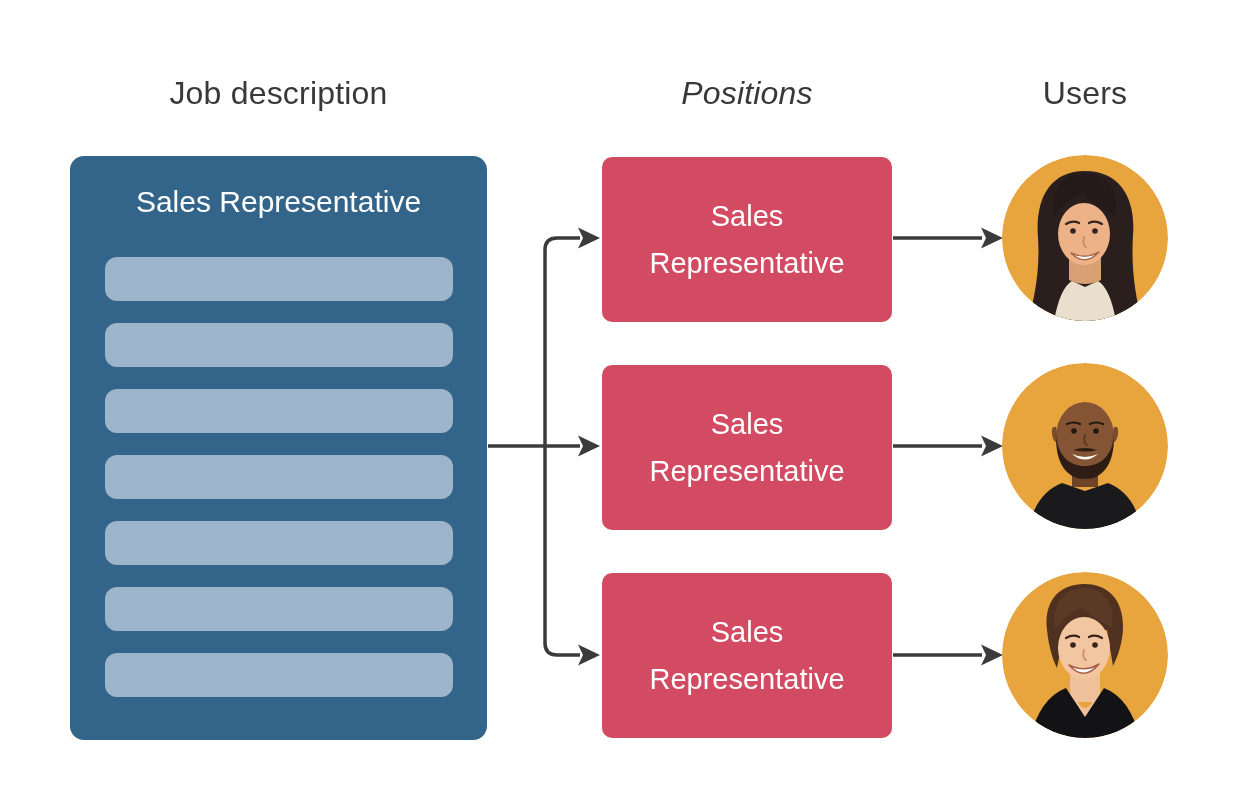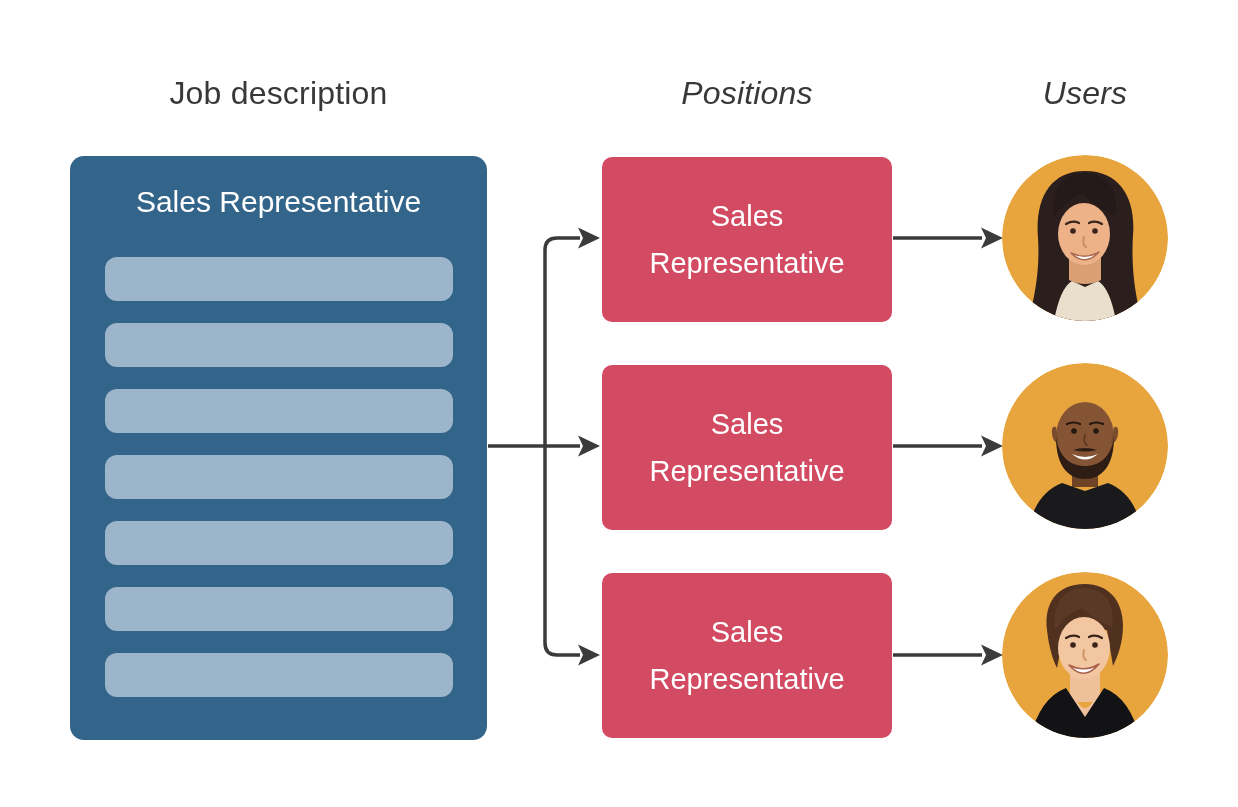--- a/index.html
+++ b/index.html
@@ -26,21 +26,21 @@
     position: absolute;
     top: 74px;
     font-size: 32px;
     line-height: 38px;
     color: var(--heading-text, #383838);
     text-align: center;
     letter-spacing: 0.2px;
   }
   .h-job   { left: 70px;   width: 417px; }
   .h-pos   { left: 602px;  width: 290px; font-style: italic; }
-  .h-users { left: 1002px; width: 166px; font-style: italic; }
+  .h-users { left: 1002px; width: 166px; }
 
   
   .job-card {
     position: absolute;
     left: 70px; top: 156px;
     width: 417px; height: 584px;
     background: var(--card-blue, #33658A);
     border-radius: 14px;
   }
   .job-title {

